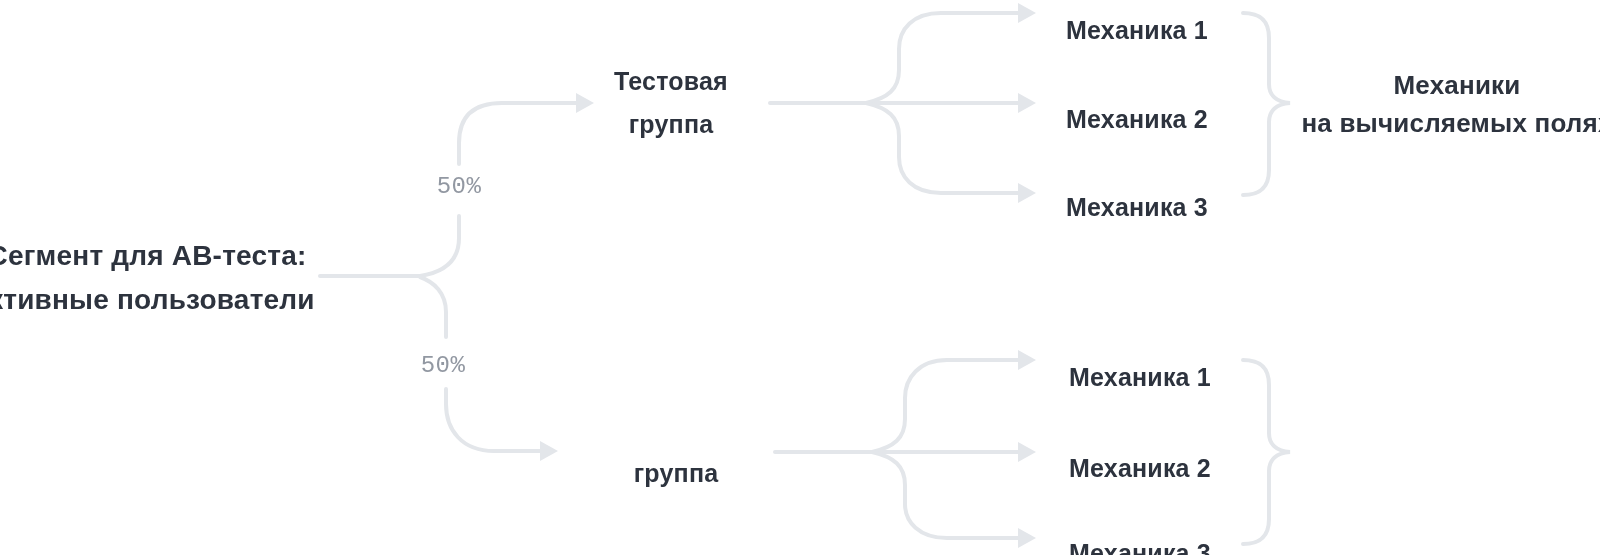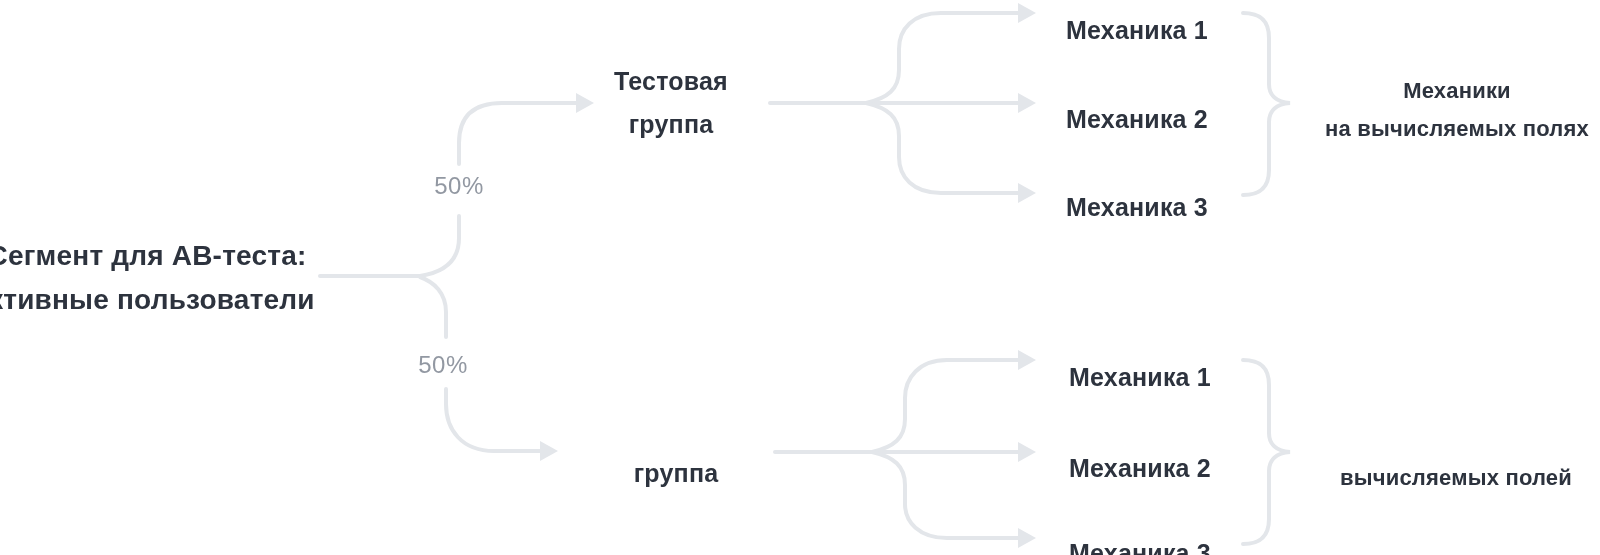--- a/index.html
+++ b/index.html
@@ -25,22 +25,22 @@
     position:absolute;
     transform:translate(-50%,-50%);
     font-weight:700;
     color:var(--text);
     white-space:nowrap;
     letter-spacing:.2px;
   }
   .root{font-size:28px;}
   .grp{font-size:25px;}
   .mech{font-size:25px;margin-top:16px;}
-  .out{font-size:22px;margin-top:6px;}
-  .pct{font-size:24px;font-weight:400;color:var(--muted);letter-spacing:.5px;}
+  .out{font-size:26px;}
+  .pct{font-size:24px;font-weight:400;color:var(--muted);letter-spacing:.5px;font-family:Liberation Mono, monospace;}
 </style>
 </head>
 <body>
 
 <div class="canvas">
 
   <svg class="wires" width="1600" height="555" viewBox="0 0 1600 555">
 
     <path class="connector" d="M 320,276 H 420"></path>
 
@@ -85,15 +85,14 @@
   <div class="lbl mech" style="left:1137px;top:103px">Механика 2</div>
   <div class="lbl mech" style="left:1137px;top:191px">Механика 3</div>
 
   <div class="lbl mech" style="left:1140px;top:361px">Механика 1</div>
   <div class="lbl mech" style="left:1140px;top:452px">Механика 2</div>
   <div class="lbl mech" style="left:1140px;top:537px">Механика 3</div>
 
   <div class="lbl out" style="left:1457px;top:85px">Механики</div>
   <div class="lbl out" style="left:1457px;top:123px">на вычисляемых полях</div>
 
-  <div class="lbl out" style="left:1456px;top:472px">вычисляемых полей</div>
 
 </div>
 
 </body></html>

